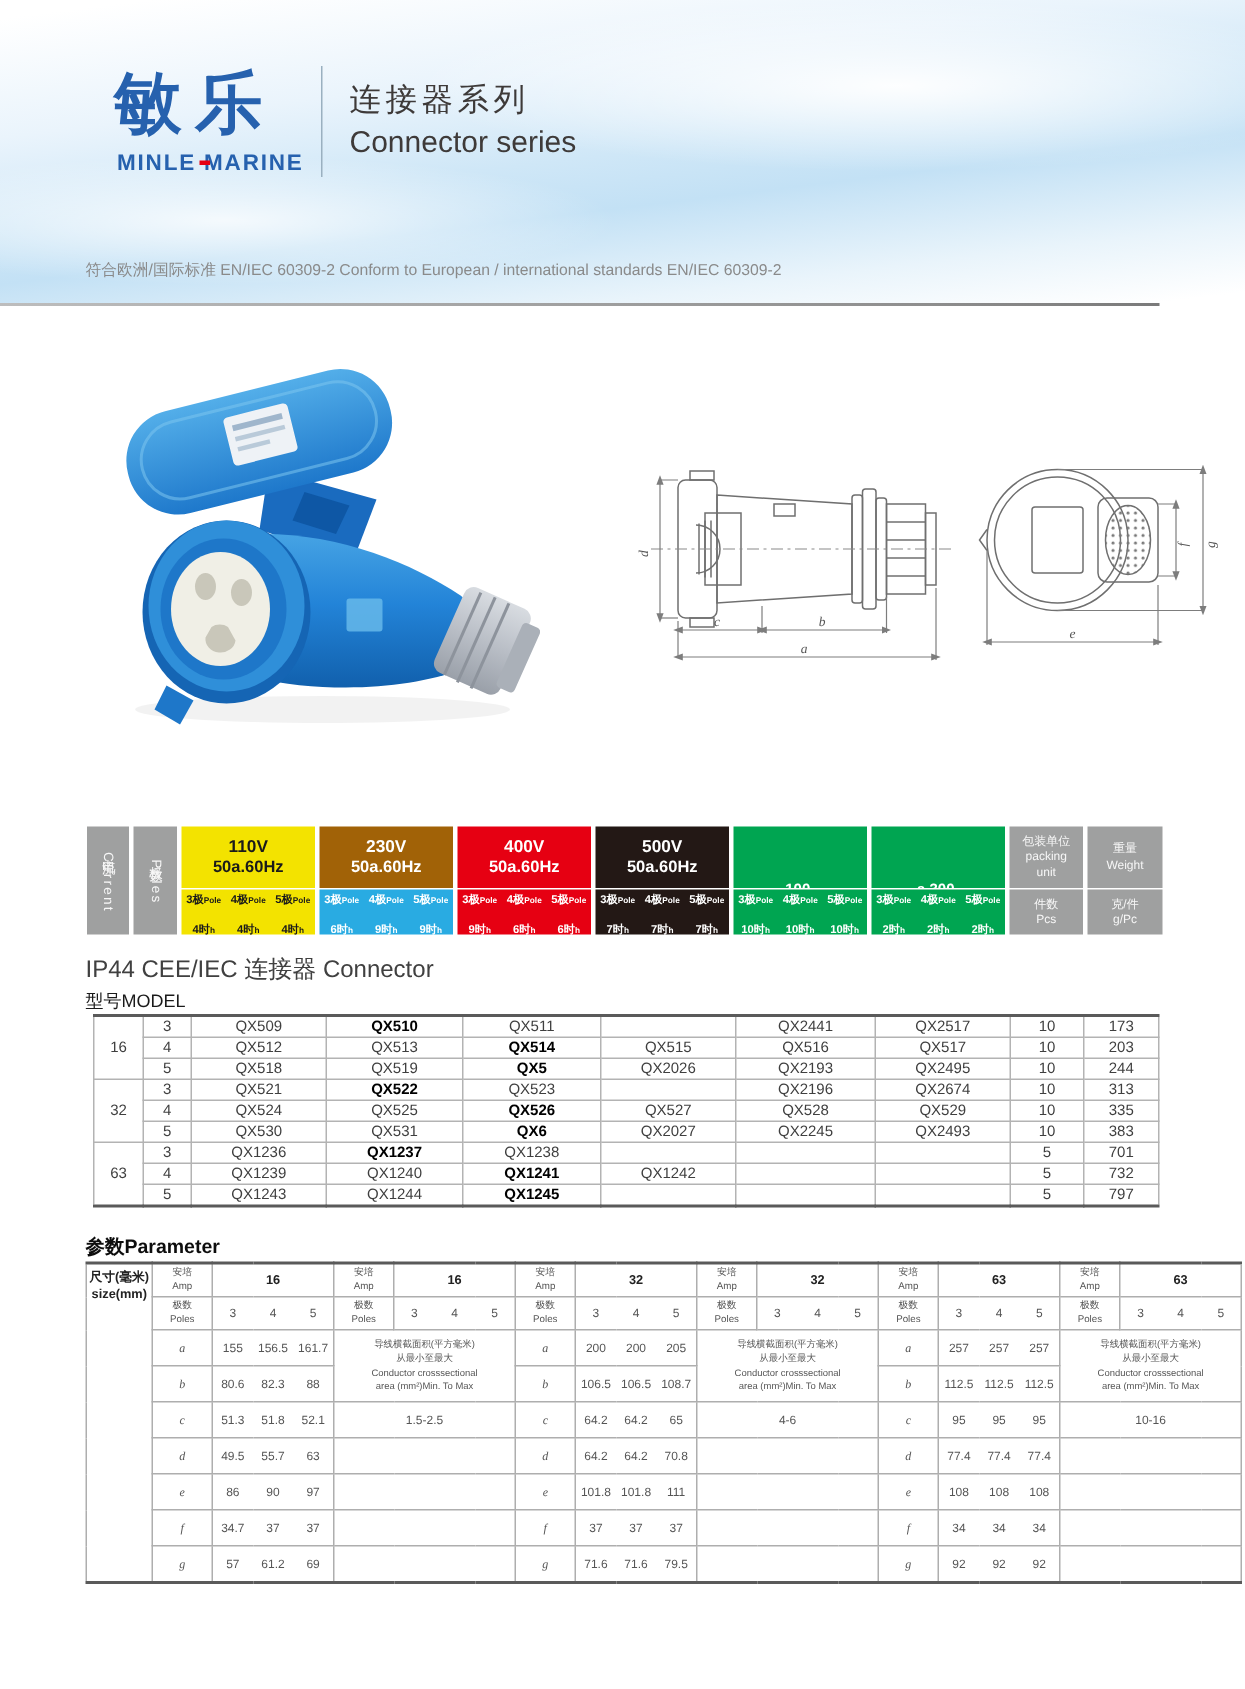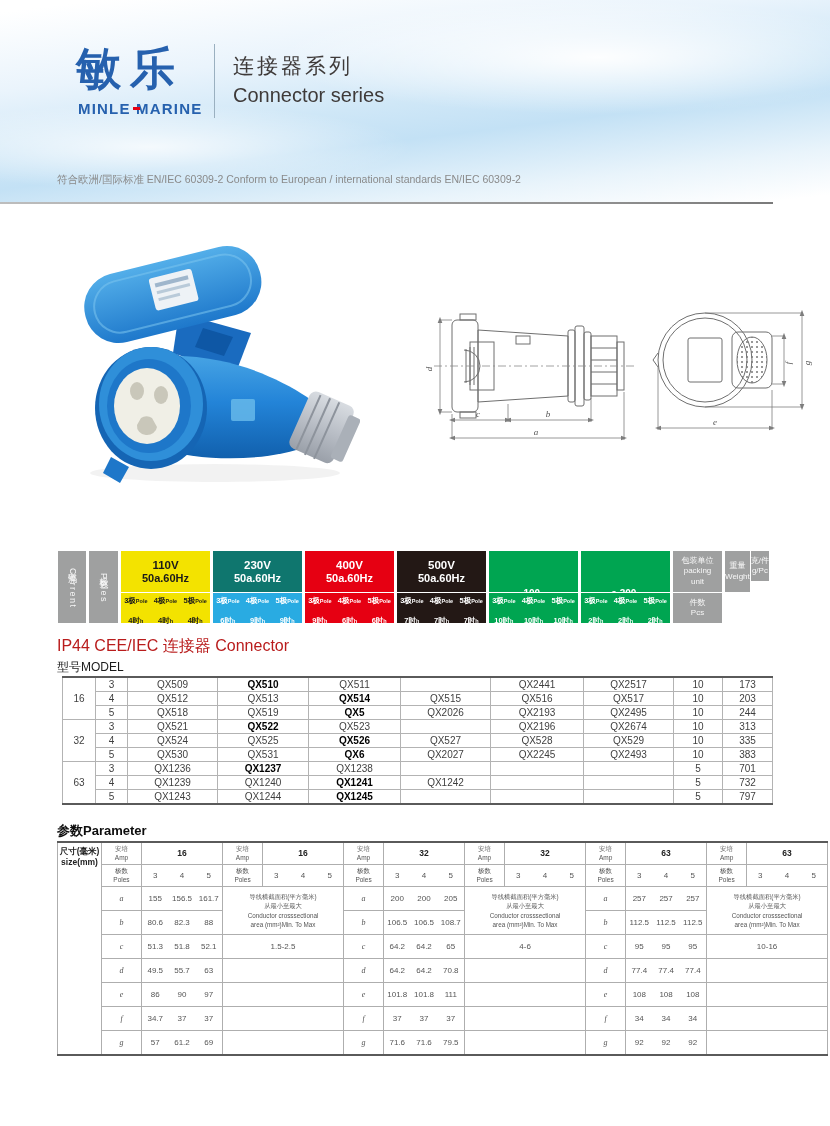--- a/index.html
+++ b/index.html
@@ -36,26 +36,26 @@
   .volt-col{width:89px;display:flex;flex-direction:column;gap:1px;}
   .volt-top{height:41px;display:flex;flex-direction:column;align-items:center;justify-content:center;font-weight:bold;}
   .volt-top .l0{font-size:11.5px;line-height:1.15;}
   .volt-top .ln{font-size:11px;line-height:1.15;}
   .volt-top.three .l0,.volt-top.three .ln{font-size:10px;line-height:1.08;margin-top:45px;}
   .pole-strip{height:30px;display:flex;}
   .pcell{flex:1;display:flex;flex-direction:column;align-items:center;justify-content:center;font-weight:bold;}
   .pcell div{line-height:1.25;white-space:nowrap;}
   .pcell .big{font-size:7.5px;} .pcell .sm{font-size:5.5px;}
   .pack-col{width:49px;display:flex;flex-direction:column;gap:1px;}
-  .wt-col{width:50px;display:flex;flex-direction:row;gap:1px;}
+  .wt-col{width:50px;display:flex;flex-direction:column;gap:1px;}
   .pack-top{height:41px;background:#9fa0a0;color:#f7f7f7;display:flex;flex-direction:column;align-items:center;justify-content:center;font-size:8px;line-height:1.3;}
   .pack-bot{height:30px;background:#9fa0a0;color:#f7f7f7;display:flex;flex-direction:column;align-items:center;justify-content:center;font-size:8px;line-height:1.3;}
 
   
-  .model-title{position:absolute;left:57px;top:636px;font-size:16px;color:#b91c1c;}
+  .model-title{position:absolute;left:57px;top:636px;font-size:16px;color:#404040;}
   .model-sub{position:absolute;left:57px;top:659px;font-size:12px;color:#1a1a1a;}
   table.model{position:absolute;left:62px;top:676px;width:711px;border-collapse:collapse;table-layout:fixed;font-size:10px;color:#3f3f3f;
     border-left:1px solid #8f8f8f;border-right:1px solid #8f8f8f;border-top:2px solid #5a5a5a;border-bottom:2px solid #5a5a5a;}
   .model td{border:1px solid #b3b3b3;text-align:center;height:13px;line-height:13px;padding:0;overflow:hidden;white-space:nowrap;}
   .model tr.gstart td{border-top:1.5px solid #777;}
   .model td.bold{font-weight:bold;color:#000;}
 
   
   .param-title{position:absolute;left:57px;top:822px;font-size:13px;font-weight:bold;color:#0d0d0d;}
   table.param{position:absolute;left:57px;top:841px;width:770px;border-collapse:collapse;table-layout:fixed;font-size:8px;color:#555;
@@ -234,21 +234,21 @@
               <div><span class="big">4极</span><span class="sm">Pole</span></div>
               <div><span class="big">4时</span><span class="sm">h</span></div>
             </div>
             <div class="pcell">
               <div><span class="big">5极</span><span class="sm">Pole</span></div>
               <div><span class="big">4时</span><span class="sm">h</span></div>
             </div>
           </div>
         </div>
         <div class="volt-col">
-          <div class="volt-top" style="background: #0f766e; color: rgb(255, 255, 255);">
+          <div class="volt-top" style="background: #a16207; color: rgb(255, 255, 255);">
             <div class="l0">230V</div>
             <div class="ln">50a.60Hz</div>
           </div>
           <div class="pole-strip" style="background: rgb(41, 171, 226); color: rgb(255, 255, 255);">
             <div class="pcell">
               <div><span class="big">3极</span><span class="sm">Pole</span></div>
               <div><span class="big">6时</span><span class="sm">h</span></div>
             </div>
             <div class="pcell">
               <div><span class="big">4极</span><span class="sm">Pole</span></div>

